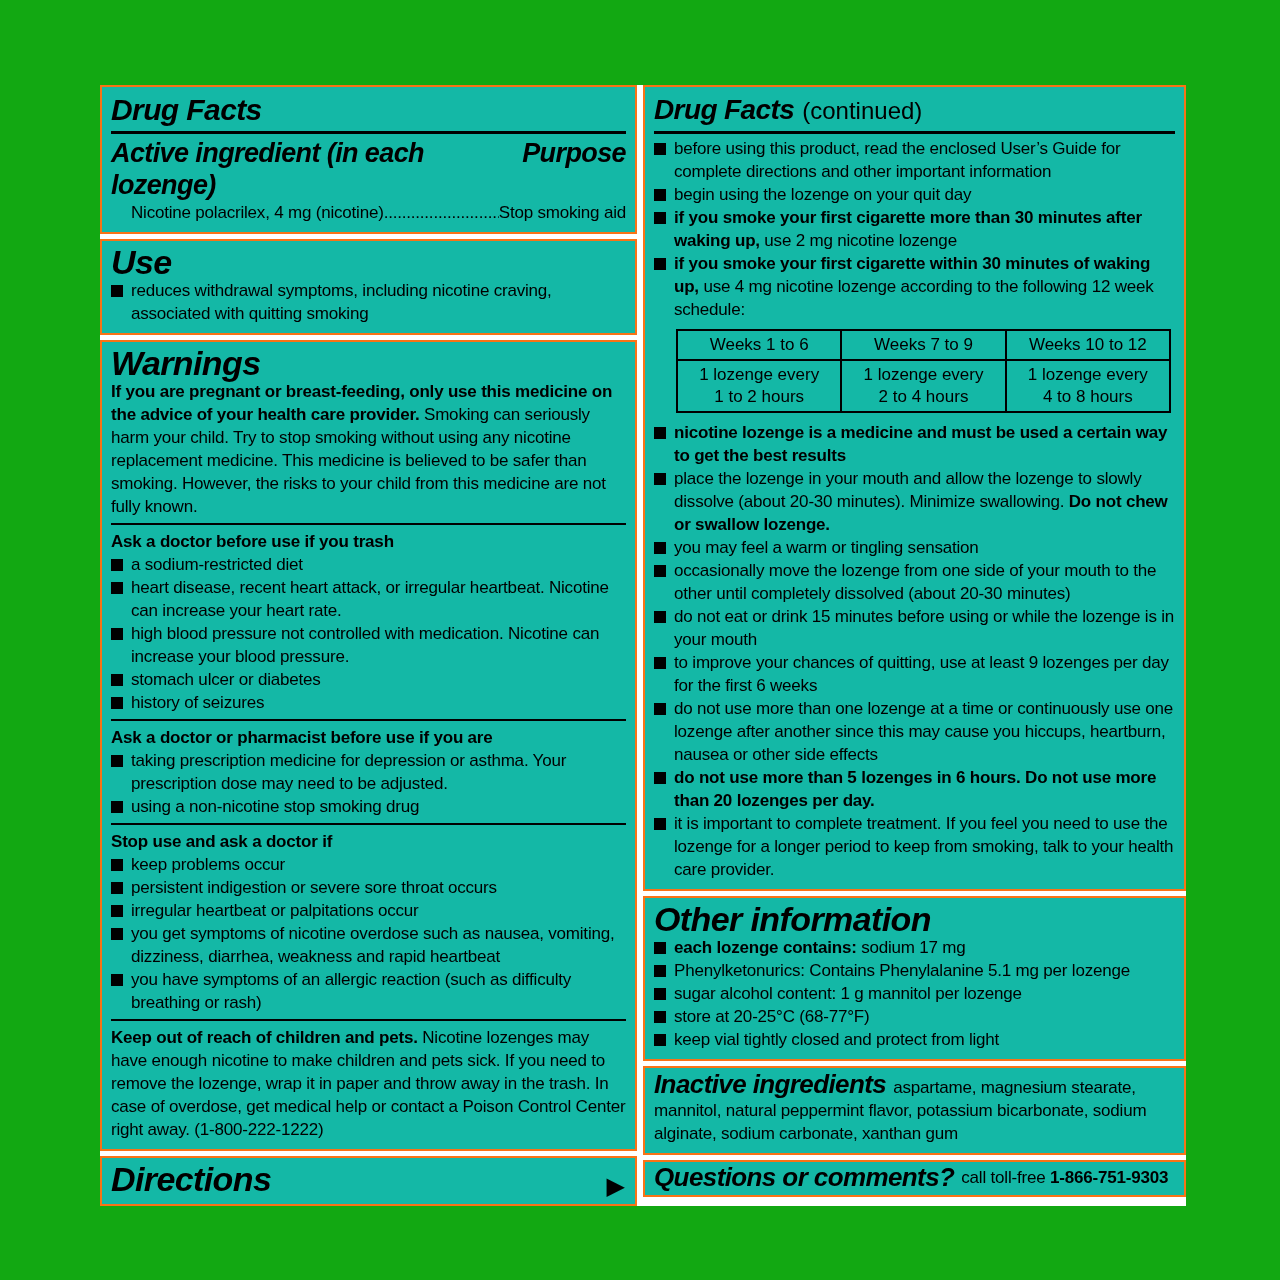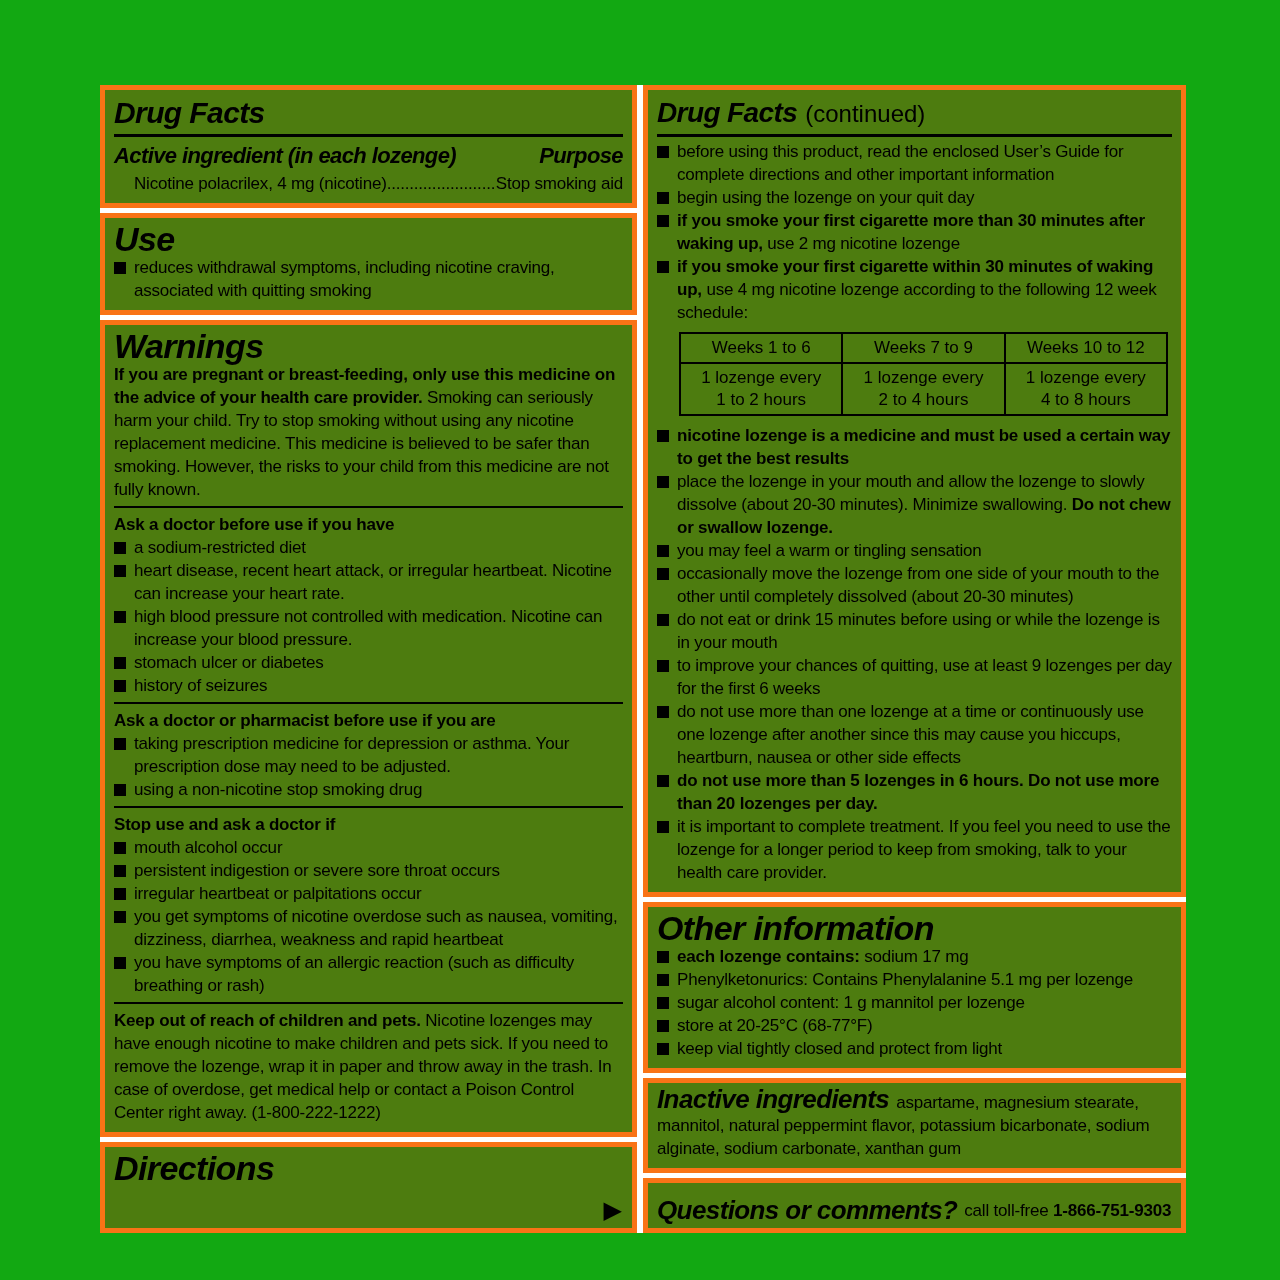--- a/index.html
+++ b/index.html
@@ -15,43 +15,43 @@
     left: 100px; top: 85px;
     width: 1086px;
     background: #ffffff;
     display: flex;
     gap: 6px;
   }
   .col { display: flex; flex-direction: column; gap: 5px; }
   .col-left  { width: 537px; }
   .col-right { width: 543px; }
   .box {
-    background: #4d7c0f;
-    border: 5px solid #f97316;
+    background: #14b8a6;
+    border: 2px solid #f97316;
     padding: 5px 9px 8px 9px;
   }
   .body-text { font-size: 17px; line-height: 23px; letter-spacing: -0.2px; }
   .ttl {
     font-style: italic; font-weight: bold;
     font-size: 30px; line-height: 36px; letter-spacing: -0.6px;
   }
   .ttl-sm { font-size: 34px; line-height: 33px; }
   .rule-under { border-bottom: 3px solid #000; padding-bottom: 3px; margin-bottom: 3px; }
   .subhead { font-weight: bold; }
   .divider { border-top: 2px solid #000; margin: 5px 0; }
   .bul { display: flex; }
   .bul .sq {
     flex: 0 0 auto; width: 12px; height: 12px;
     background: #000; margin: 6px 8px 0 0;
   }
   .bul .bt { flex: 1; }
   .act-row {
     display: flex; justify-content: space-between;
     font-style: italic; font-weight: bold;
-    font-size: 22px; line-height: 32px; letter-spacing: -0.6px;
+    font-size: 27px; line-height: 32px; letter-spacing: -0.6px;
   }
   .leader-row { display: flex; white-space: nowrap; margin-left: 20px; }
   .leader-row .dots { flex: 1; overflow: hidden; }
   .hdr-cont { font-size: 24px; font-weight: normal; font-style: normal; letter-spacing: 0; margin-left: 8px; }
   table.sched {
     border-collapse: collapse;
     margin: 8px 4px 8px 22px;
     width: calc(100% - 26px);
     text-align: center;
     border-radius: 23px;
@@ -65,21 +65,21 @@
   .directions-box { position: relative; flex: 1; }
   .cont-arrow {
     position: absolute; right: 10px; bottom: 6px;
     font-size: 24px; line-height: 24px;
   }
   .inl-ttl {
     font-style: italic; font-weight: bold;
     font-size: 26px; line-height: 23px; letter-spacing: -0.6px;
     margin-right: 7px;
   }
-  .q-box { display: flex; align-items: center; padding-top: 16px; padding-bottom: 6px; }
+  .q-box { display: flex; align-items: center; padding-top: 4px; padding-bottom: 6px; }
 </style>
 </head>
 <body>
 
 <div class="label-wrap">
 
   <div class="col col-left">
 
     <div class="box">
       <div class="ttl rule-under">Drug Facts</div>
@@ -100,21 +100,21 @@
         <span class="sq"></span>
         <span class="bt"><b></b><span>reduces withdrawal symptoms, including nicotine craving, associated with quitting smoking</span><b></b></span>
       </div>
     </div>
 
     <div class="box">
       <div class="ttl ttl-sm">Warnings</div>
       <div class="body-text"><b>If you are pregnant or breast-feeding, only use this medicine on the advice of your health care provider.</b><span> Smoking can seriously harm your child. Try to stop smoking without using any nicotine replacement medicine. This medicine is believed to be safer than smoking. However, the risks to your child from this medicine are not fully known.</span></div>
 
       <div class="divider"></div>
-      <div class="subhead body-text">Ask a doctor before use if you have</div>
+      <div class="subhead body-text">Ask a doctor before use if you trash</div>
       <div class="bul body-text">
         <span class="sq"></span>
         <span class="bt"><b></b><span>a sodium-restricted diet</span></span>
       </div>
       <div class="bul body-text">
         <span class="sq"></span>
         <span class="bt"><b></b><span>heart disease, recent heart attack, or irregular heartbeat. Nicotine can increase your heart rate.</span></span>
       </div>
       <div class="bul body-text">
         <span class="sq"></span>
@@ -137,21 +137,21 @@
       </div>
       <div class="bul body-text">
         <span class="sq"></span>
         <span class="bt"><b></b><span>using a non-nicotine stop smoking drug</span></span>
       </div>
 
       <div class="divider"></div>
       <div class="subhead body-text">Stop use and ask a doctor if</div>
       <div class="bul body-text">
         <span class="sq"></span>
-        <span class="bt"><b></b><span>mouth alcohol occur</span></span>
+        <span class="bt"><b></b><span>keep problems occur</span></span>
       </div>
       <div class="bul body-text">
         <span class="sq"></span>
         <span class="bt"><b></b><span>persistent indigestion or severe sore throat occurs</span></span>
       </div>
       <div class="bul body-text">
         <span class="sq"></span>
         <span class="bt"><b></b><span>irregular heartbeat or palpitations occur</span></span>
       </div>
       <div class="bul body-text">

